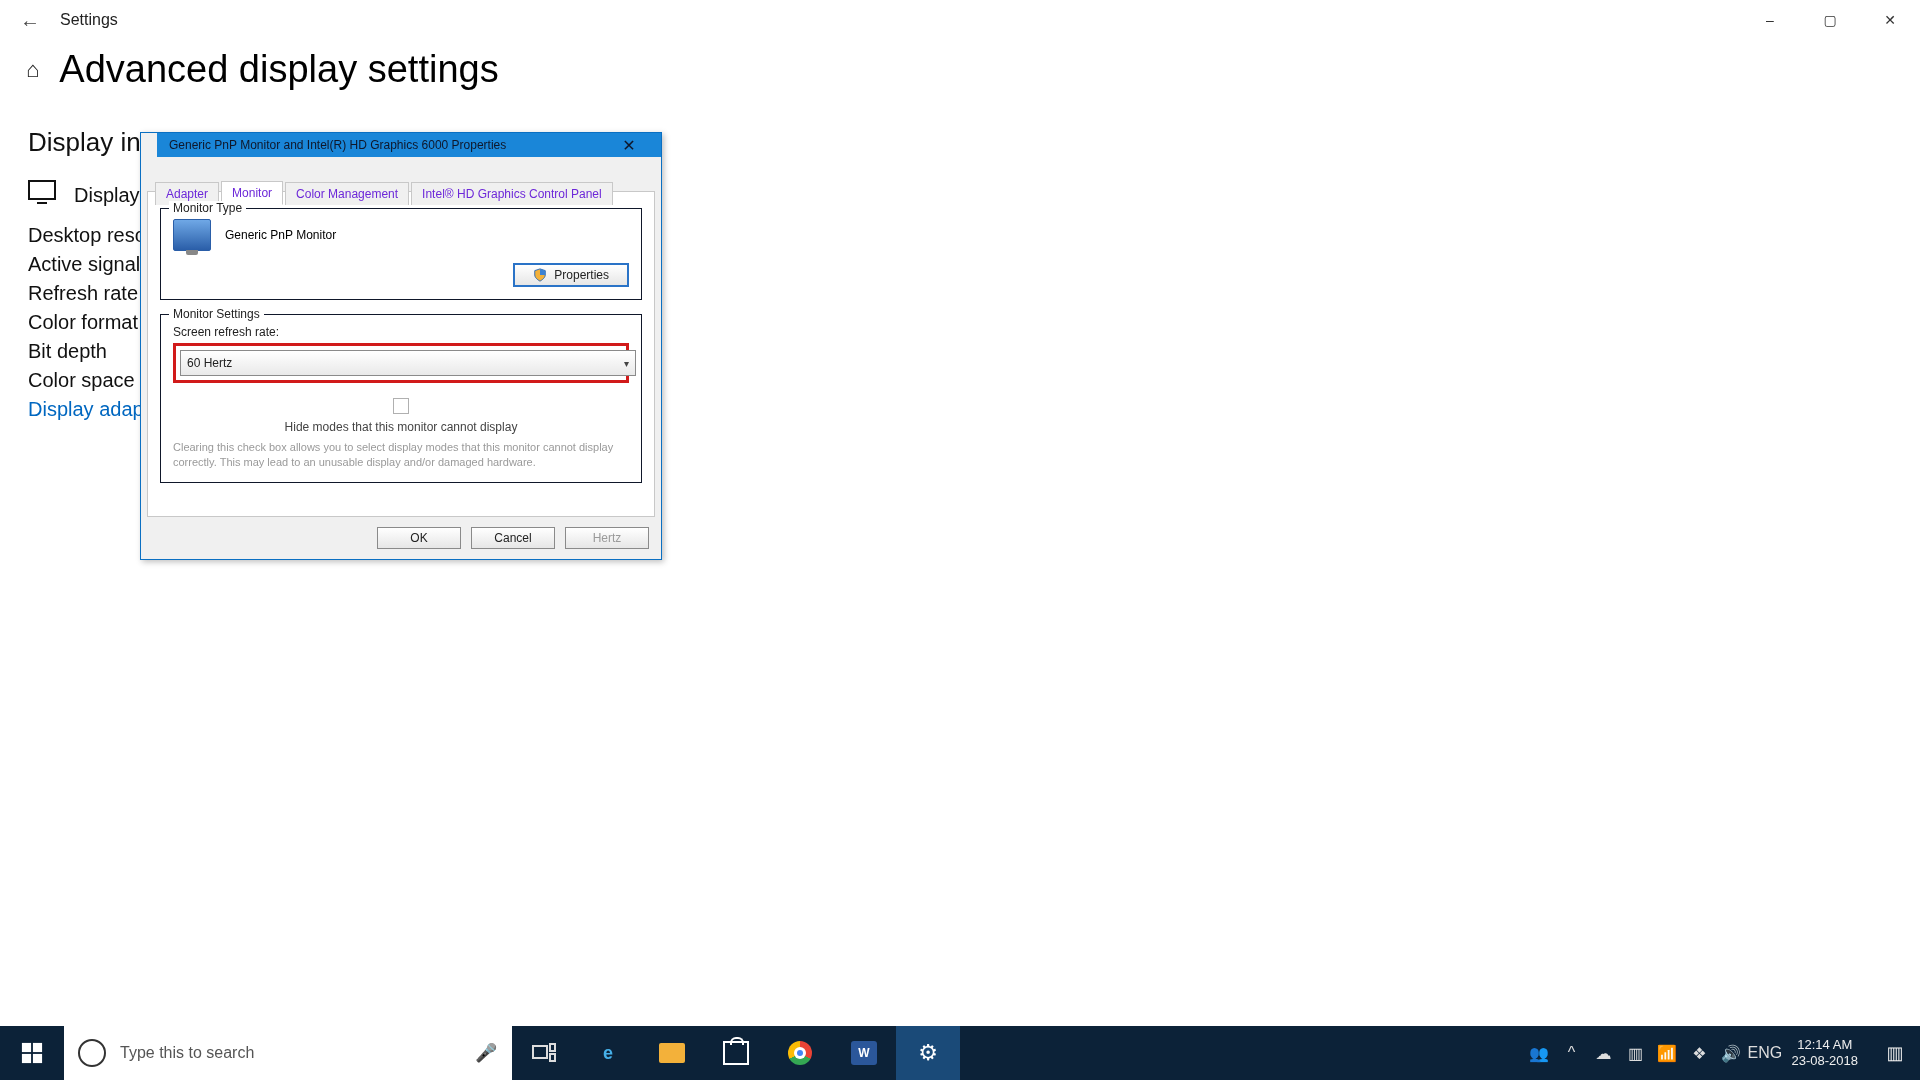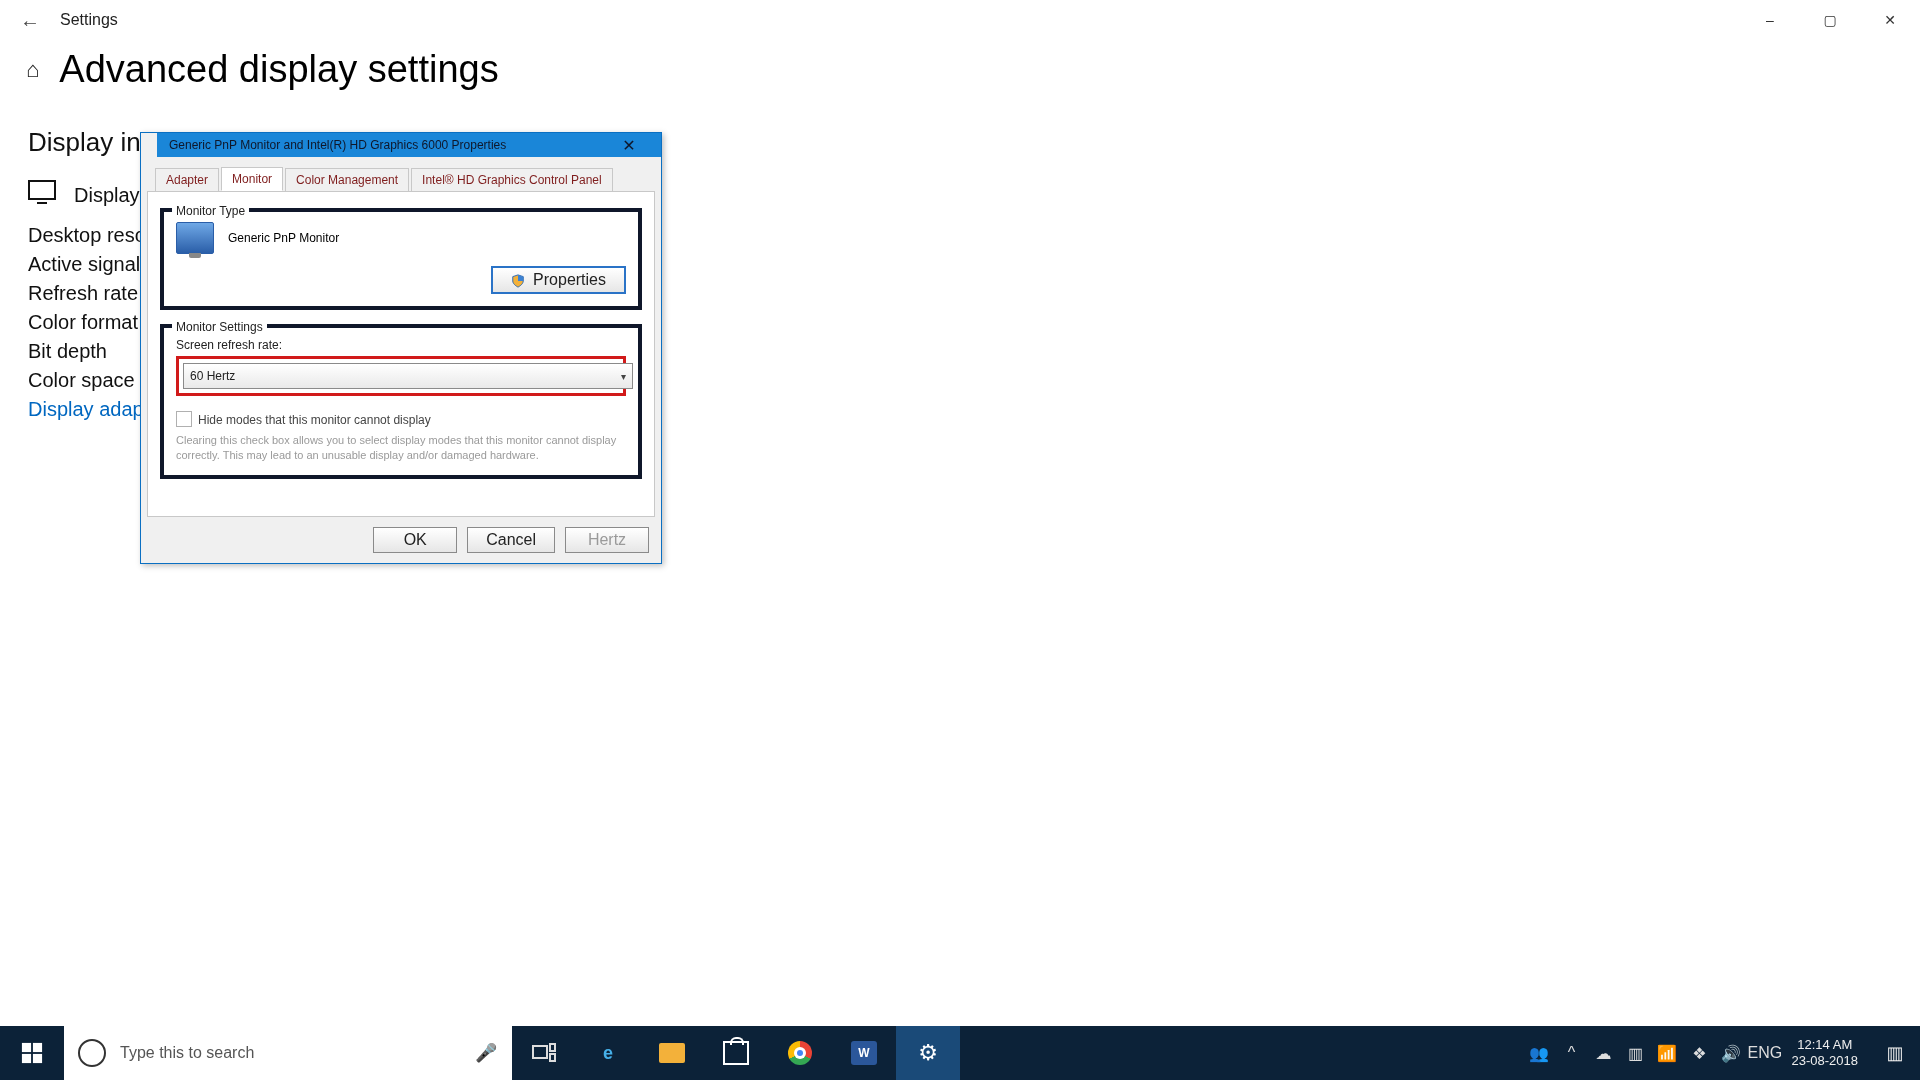--- a/index.html
+++ b/index.html
@@ -16,37 +16,37 @@
   .content .sect-h{font-size:26px;margin:26px 0 8px 0;font-weight:400;}
   .content .disp-label{display:flex;align-items:center;gap:18px;margin:22px 0 14px 0;}
   .content .disp-label .mon{font-size:22px;}
   .content .row{margin:6px 0;font-size:20px;}
   .content .link{color:#0067c0;}
   
   .dialog{position:absolute;left:140px;top:132px;width:520px;border:1px solid #0a6fc2;background:#f0f0f0;box-shadow:2px 2px 6px rgba(0,0,0,0.25);font-size:12px;}
   .dlg-title{height:24px;background:#1a86d8;color:#0f172a;display:flex;align-items:center;padding:0 12px;margin-left:16px;}
   .dlg-title .x{margin-left:auto;width:40px;text-align:center;font-size:16px;}
   .tabs{display:flex;align-items:flex-end;height:28px;padding-left:8px;background:#f0f0f0;border-bottom:1px solid #c8c8c8;margin:6px 6px 0 6px;}
-  .tab{padding:4px 10px;border:1px solid #c8c8c8;border-bottom:none;background:#f0f0f0;color:#7f1d1d;margin-right:2px;position:relative;top:0;}
+  .tab{padding:4px 10px;border:1px solid #c8c8c8;border-bottom:none;background:#f0f0f0;color:#6d28d9;margin-right:2px;position:relative;top:14px;}
   .tab.active{background:#fff;border-bottom:1px solid #fff;}
   .tabpage{background:#fff;margin:0 6px 0 6px;border:1px solid #c8c8c8;border-top:none;padding:10px 12px 14px 12px;min-height:300px;}
-  .group{border:4px solid #0f172a;padding:10px 12px 12px 12px;margin:6px 0 14px 0;position:relative;background:#fff;}
+  .group{border:1px solid #0f172a;padding:10px 12px 12px 12px;margin:6px 0 14px 0;position:relative;background:#fff;}
   .group .legend{position:absolute;top:-8px;left:8px;background:#fff;padding:0 4px;font-size:12px;color:#222;}
   .mon-row{display:flex;align-items:center;gap:14px;}
   .mon-icon{width:36px;height:30px;background:linear-gradient(#6fa8e6,#2a5ea8);border:1px solid #2a5ea8;border-radius:2px;position:relative;}
   .mon-icon:after{content:"";position:absolute;left:12px;top:30px;width:12px;height:5px;background:#888;border-radius:0 0 2px 2px;}
   .prop-row{display:flex;justify-content:flex-end;margin-top:12px;}
-  .btn{border:1px solid #8a8a8a;background:linear-gradient(#fff,#e6e6e6);padding:3px 18px;font-size:16px;color:#222;}
+  .btn{border:1px solid #8a8a8a;background:linear-gradient(#fff,#e6e6e6);padding:3px 18px;font-size:12px;color:#222;}
   .btn.primary{border:2px solid #2a73c7;}
   .shield{display:inline-block;width:14px;height:14px;vertical-align:-3px;margin-right:4px;}
   .refresh-label{font-size:12px;margin-bottom:4px;color:#222;}
   .combo-wrap{border:3px solid #d11a1a;padding:4px;}
   .combo{width:100%;height:24px;border:1px solid #8a8a8a;background:linear-gradient(#fff,#e9e9e9);display:flex;align-items:center;padding:0 6px;justify-content:space-between;color:#222;}
   .combo .chev{font-size:10px;color:#444;}
-  .chk-row{display:flex;align-items:flex-end;gap:6px;margin-top:14px;color:#7a7a7a;}
+  .chk-row{display:flex;align-items:center;gap:6px;margin-top:14px;color:#7a7a7a;flex-direction:column;}
   .chk{width:14px;height:14px;border:1px solid #b0b0b0;background:#fff;flex-shrink:0;margin-top:1px;}
   .chk-row .lbl{color:#444;}
   .hint{color:#9a9a9a;font-size:11px;margin-top:6px;line-height:1.35;}
   .dlg-buttons{display:flex;justify-content:flex-end;gap:10px;padding:10px 12px;background:#f0f0f0;}
   .dlg-buttons .btn{min-width:84px;text-align:center;}
   .dlg-buttons .btn.disabled{color:#9a9a9a;}
   
   .taskbar{position:absolute;left:0;right:0;bottom:0;height:54px;background:#0c2238;display:flex;align-items:center;color:#eee;font-size:16px;}
   .tb-btn{width:64px;height:54px;display:flex;align-items:center;justify-content:center;}
   .tb-btn.active{background:#1a4a78;}

